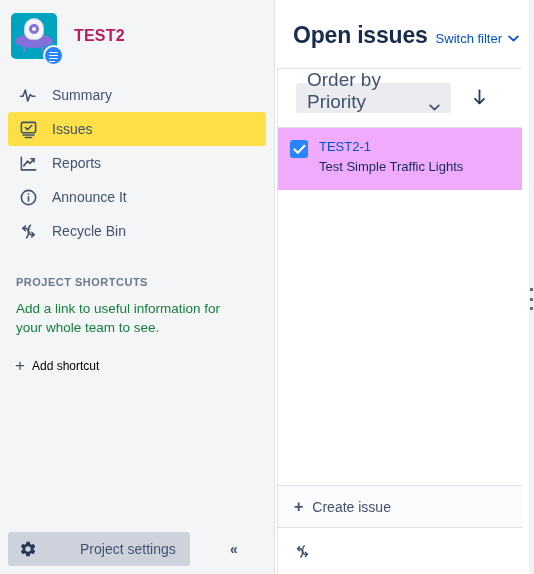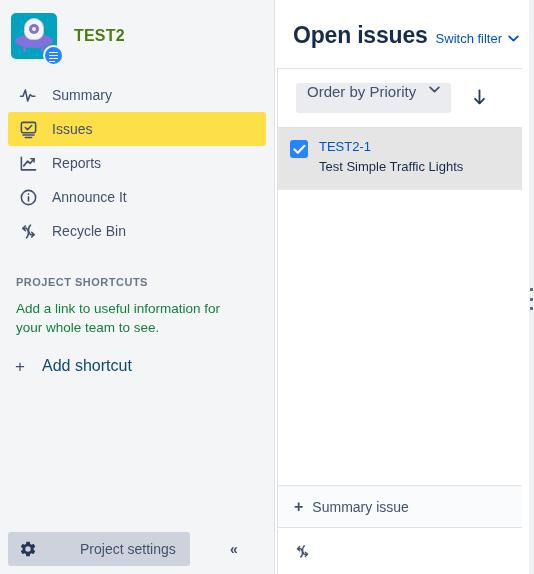--- a/index.html
+++ b/index.html
@@ -117,21 +117,21 @@
   }
   .avatar-badge i:nth-child(1) { top: 5px; }
   .avatar-badge i:nth-child(2) { top: 8px; }
   .avatar-badge i:nth-child(3) { top: 11px; }
   .avatar-badge i:nth-child(4) { top: 14px; width: 6px; }
 
   .project-title {
     margin-left: 17px;
     font-size: 16px;
     font-weight: bold;
-    color: #4d7c0f;
+    color: #be185d;
     letter-spacing: 0.2px;
   }
 
   .nav {
     margin-top: 20px;
     padding: 0 8px;
   }
   .nav-item {
     display: flex;
     align-items: center;
@@ -187,23 +187,22 @@
     cursor: pointer;
   }
   .add-shortcut .plus {
     width: 24px;
     text-align: center;
     font-size: 17px;
     color: #42526e;
     line-height: 1;
   }
   .add-shortcut .label {
-    margin-left: 10px;
-    font-size: 16px;
-    color: #0c4a6e;
+    font-size: 12px;
+    color: #000000;
   }
 
   .sidebar-footer {
     position: absolute;
     left: 0;
     bottom: 8px;
     width: 275px;
     display: flex;
     align-items: center;
     justify-content: space-between;
@@ -281,50 +280,50 @@
     background: #ffffff;
   }
   .issue-toolbar {
     height: 58px;
     display: flex;
     align-items: center;
     padding-left: 18px;
   }
   .order-select {
     display: flex;
-    align-items: flex-start;
+    align-items: flex-end;
     justify-content: space-between;
     width: 155px;
     height: 30px;
     background: #ebecf0;
     border-radius: 3px;
     padding: 0 11px;
     box-sizing: border-box;
-    font-size: 15px;
+    font-size: 19px;
     color: #42526e;
     cursor: pointer;
   }
   .order-select .chev {
     font-size: 11px;
     color: #42526e;
   }
   .sort-dir {
     margin-left: 22px;
     font-size: 15px;
     color: #42526e;
     cursor: pointer;
     line-height: 1;
   }
   .issue-list {
     border-top: 1px solid #dfe1e6;
   }
   .issue-row {
     display: flex;
     align-items: flex-start;
-    background: #e5e5e5;
+    background: #f0abfc;
     padding: 11px 10px 13px 12px;
     cursor: pointer;
   }
   .issue-check {
     width: 18px;
     height: 18px;
     flex: 0 0 18px;
     border-radius: 3px;
     background: #2684ff;
     display: flex;
@@ -570,21 +569,21 @@
           <div class="issue-body">
             <div class="issue-key">TEST2-1</div>
             <div class="issue-summary">Test Simple Traffic Lights</div>
           </div>
         </div>
       </div>
     </div>
 
     <div class="create-issue-bar">
       <span class="plus">+</span>
-      <span class="label">Summary issue</span>
+      <span class="label">Create issue</span>
     </div>
 
     <div class="list-footer">
       <div class="refresh-btn">
         <svg width="17" height="17" viewBox="0 0 24 24" fill="none" stroke="#42526e" stroke-width="2" stroke-linecap="round" stroke-linejoin="round">
           <path d="M8 5 L5 8 L8 11"></path>
           <path d="M5 8 L9.5 8 A5 7 0 0 1 9.5 20"></path>
           <path d="M16 19 L19 16 L16 13"></path>
           <path d="M19 16 L14.5 16 A5 7 0 0 1 14.5 4"></path>
         </svg>

